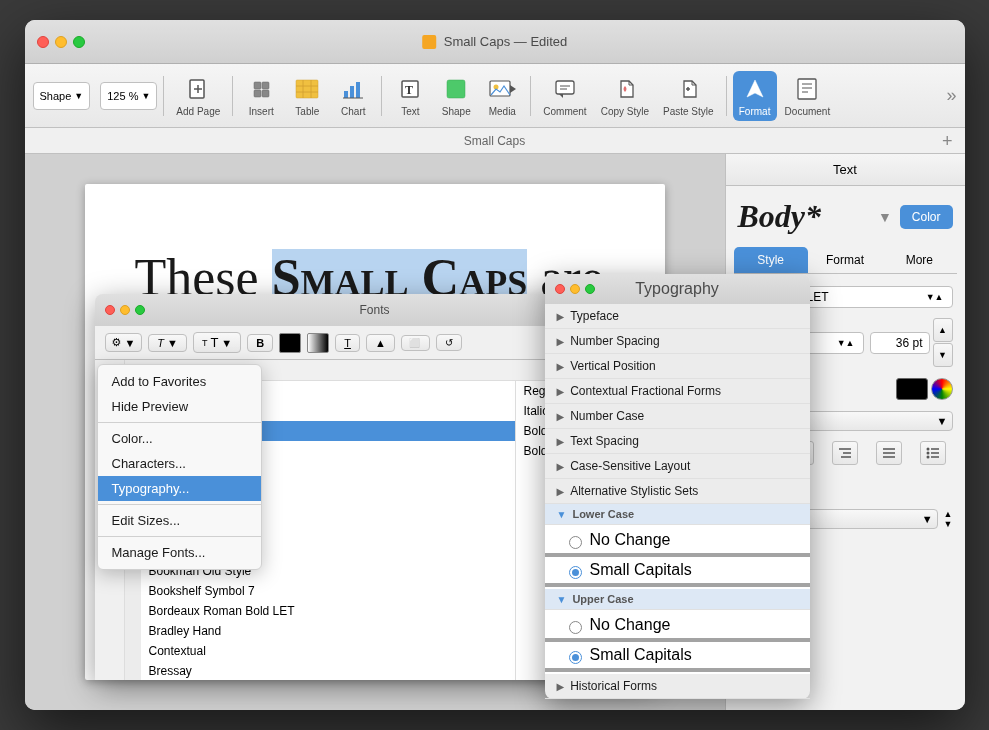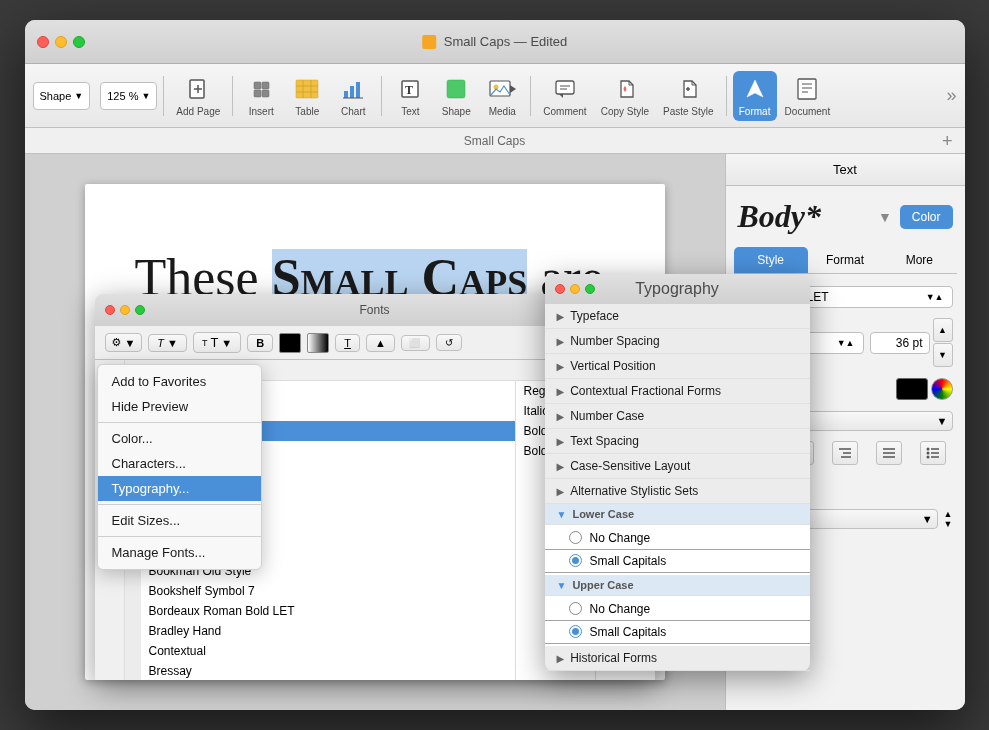--- a/index.html
+++ b/index.html
@@ -417,25 +417,25 @@
       border-bottom: 1px solid #e0e0e0;
       display: flex;
       align-items: center;
     }
     .typo-radio-group {
       padding: 2px 0;
       background: white;
     }
     .typo-radio-row {
       display: flex;
-      align-items: flex-start;
+      align-items: flex-end;
       padding: 4px 24px;
-      font-size: 12px;
+      font-size: 16px;
       gap: 8px;
-      border-bottom: 1px solid #a3a3a3;
+      border-bottom: 4px solid #a3a3a3;
     }
     .radio-circle {
       width: 13px;
       height: 13px;
       border-radius: 50%;
       border: 1.5px solid #888;
       display: flex;
       align-items: center;
       justify-content: center;
       flex-shrink: 0;

